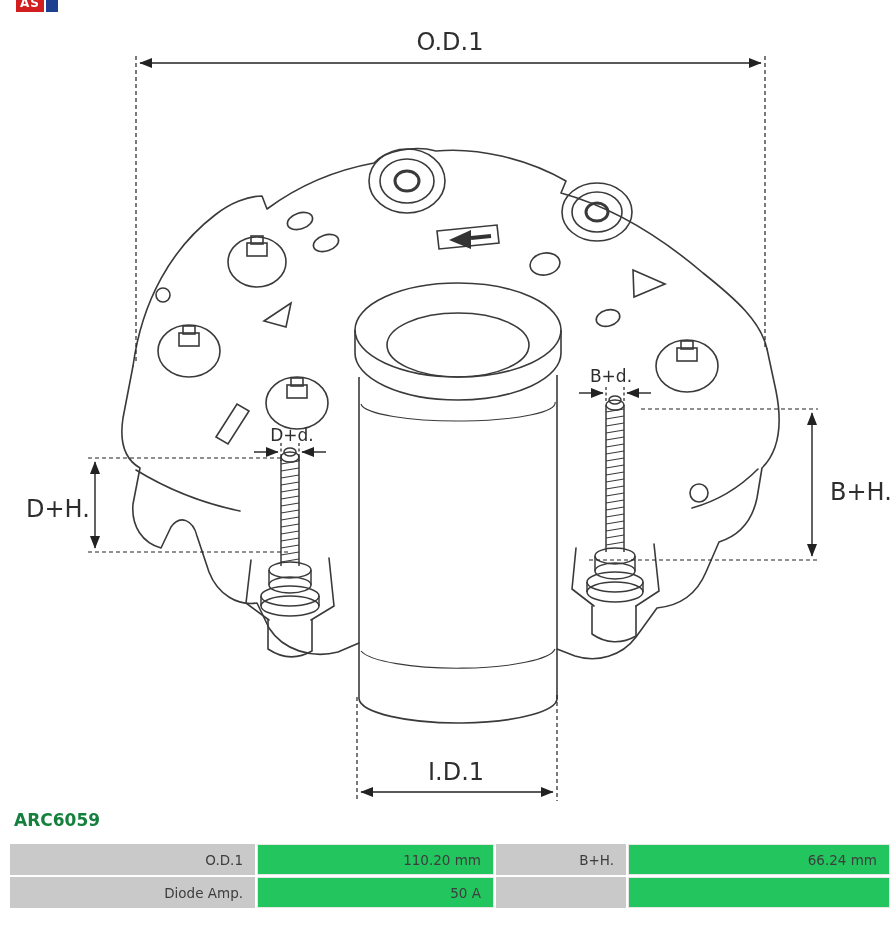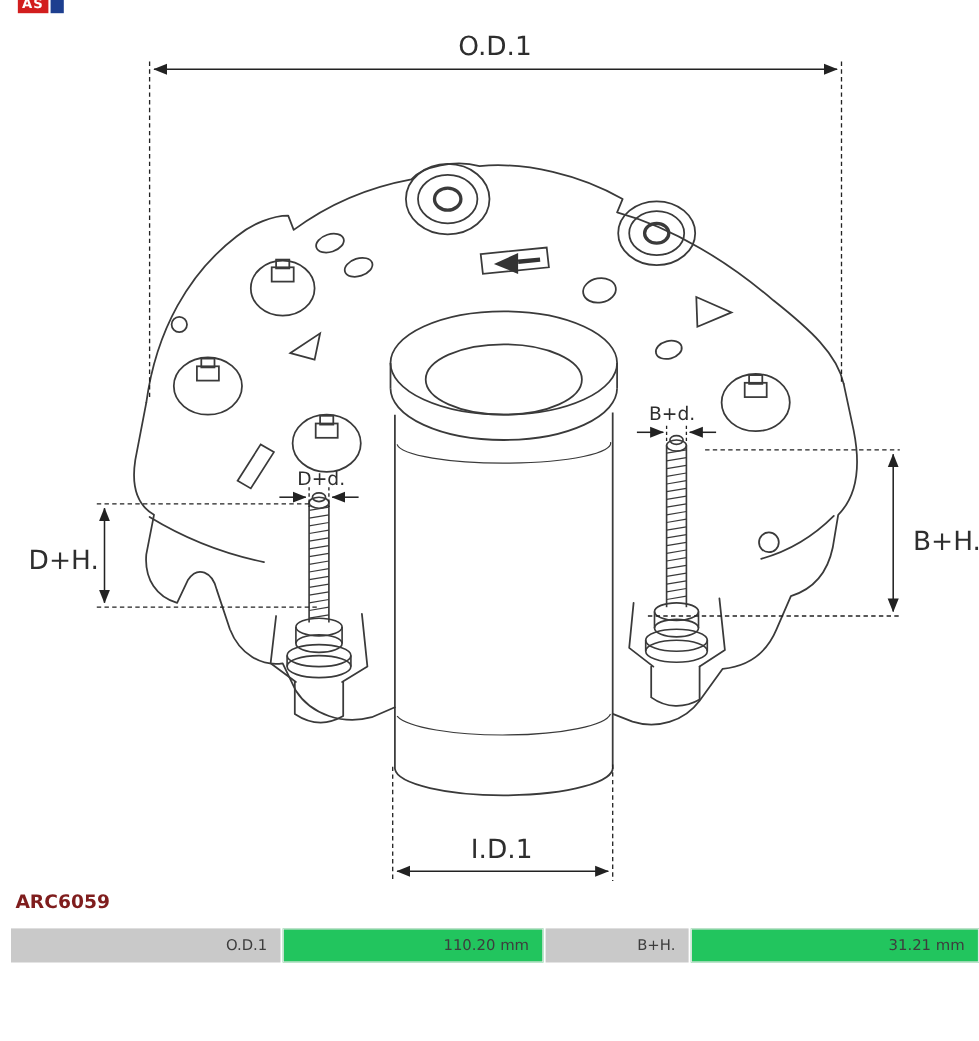--- a/index.html
+++ b/index.html
@@ -19,21 +19,21 @@
   }
   .logo-sq { display:inline-block; width:12px; height:18px; background:#1d3f8f; }
 
   svg.drawing { position:absolute; left:0; top:0; }
   svg text { font-family:"DejaVu Sans", "Liberation Sans", sans-serif; fill:#2e2e2e; }
   .dim-big { font-size:24px; }
   .dim-small { font-size:17px; }
 
   .part-number {
     position:absolute; left:14px; top:810px;
-    font-size:17px; font-weight:700; color:#7f1d1d;
+    font-size:17px; font-weight:700; color:#15803d;
   }
 
   table.specs {
     position:absolute; left:8px; top:842px; width:874px;
     border-collapse:separate; border-spacing:2px; table-layout:fixed;
     font-size:13.5px; color:#3d3d3d;
   }
   table.specs td { height:29px; padding:0 12px 0 4px; text-align:right; vertical-align:middle; }
   td.lbl { background:#c9c9c9; }
   td.val { background:#22c55e; border:1px solid #e6e6e6; }
@@ -267,18 +267,24 @@
       <col style="width:245px">
         <col style="width:237px">
         <col style="width:130px">
         <col style="width:262px">
     </colgroup>
     <tbody>
       <tr>
         <td class="lbl">O.D.1</td>
         <td class="val">110.20 mm</td>
         <td class="lbl">B+H.</td>
-        <td class="val">31.21 mm</td>
+        <td class="val">66.24 mm</td>
+      </tr>
+      <tr>
+        <td class="lbl">Diode Amp.</td>
+        <td class="val">50 A</td>
+        <td class="lbl"></td>
+        <td class="val"></td>
       </tr>
     </tbody>
   </table>
 
 </div>
 
 </body></html>

